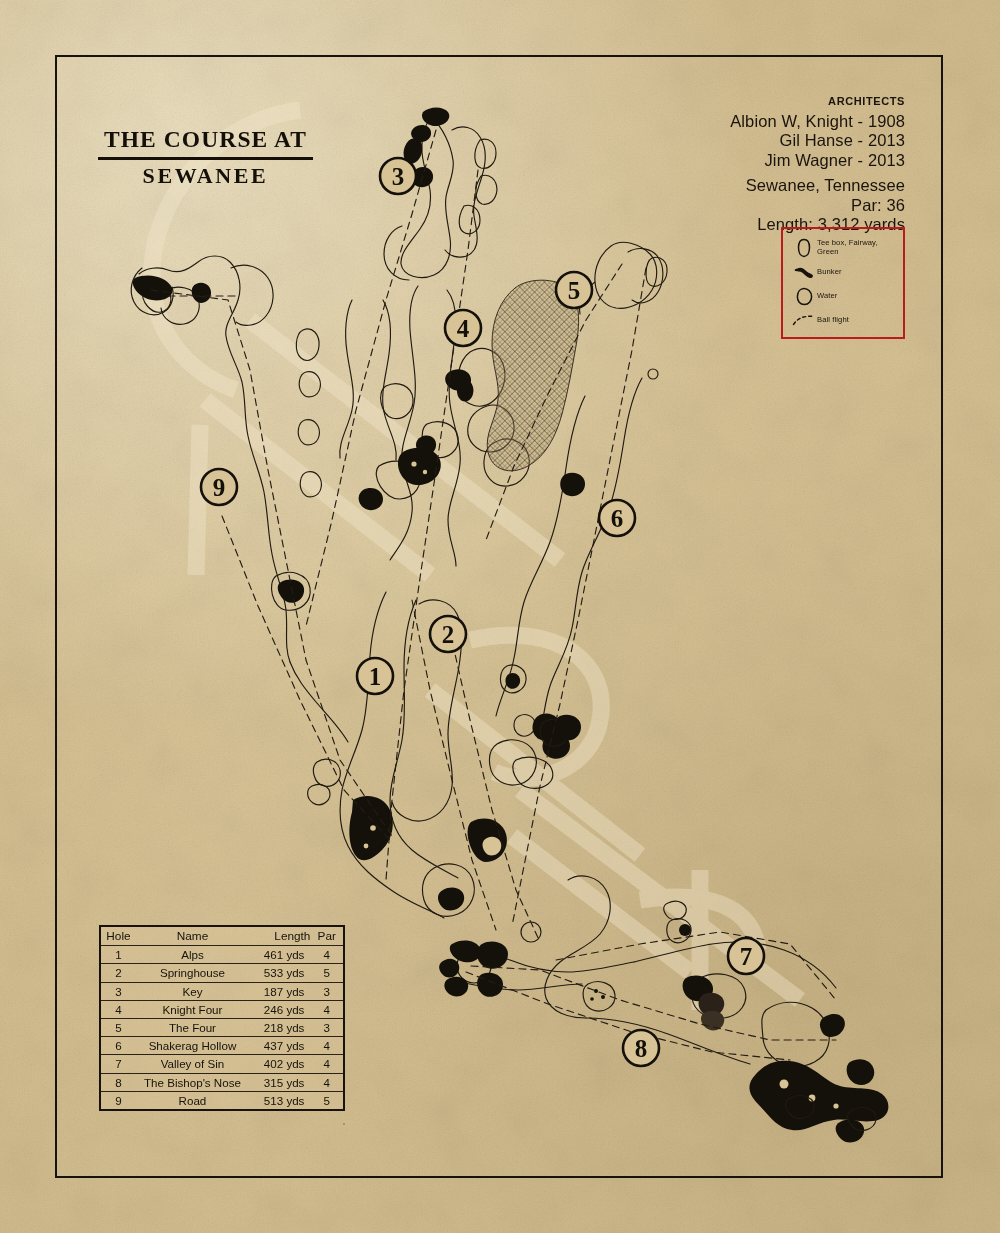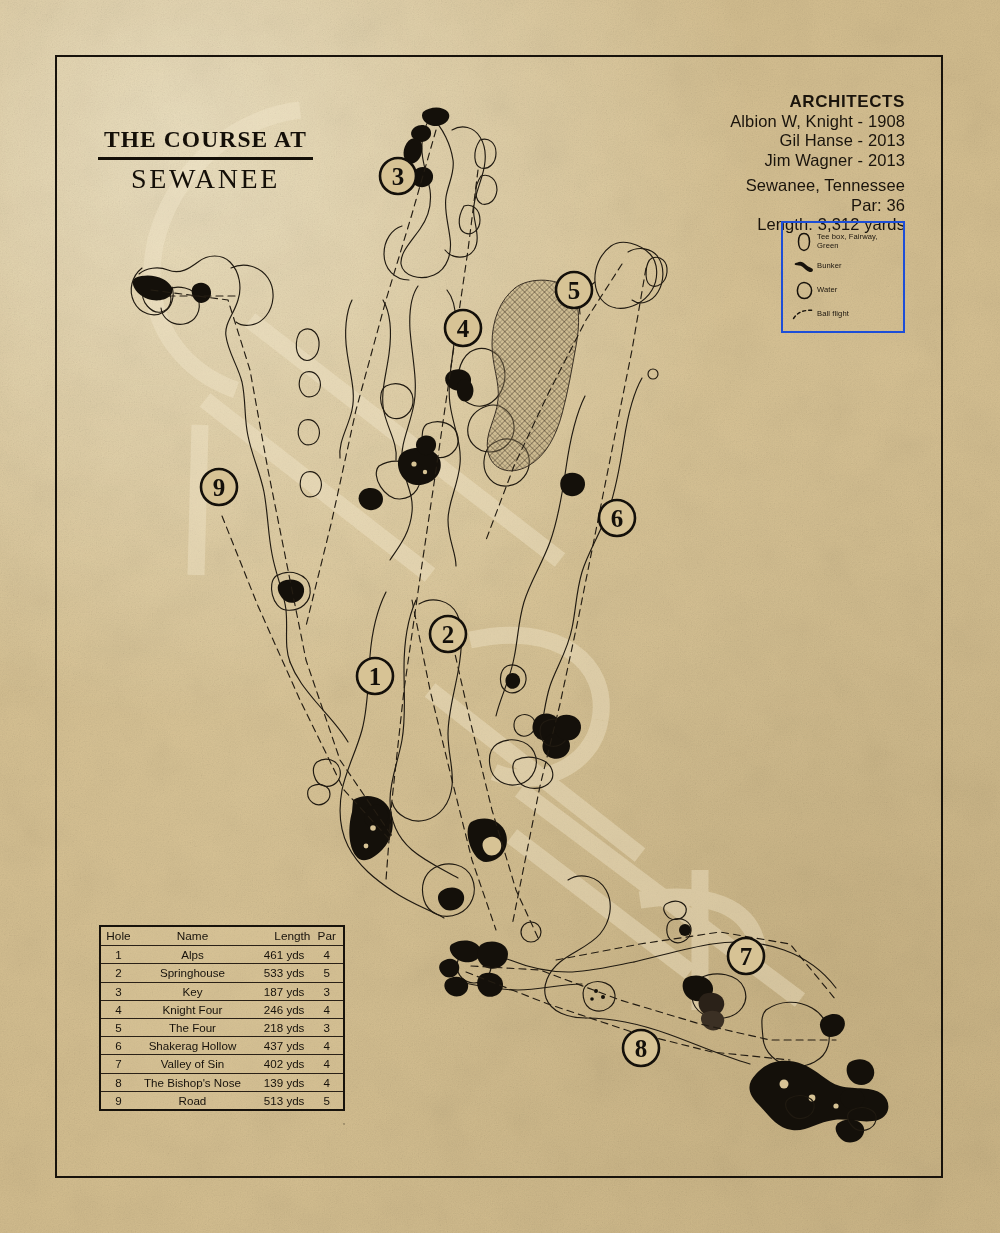--- a/index.html
+++ b/index.html
@@ -30,35 +30,35 @@
   #stage{position:absolute;inset:0;}
 
   
   #title{
     position:absolute;left:98px;top:90px;width:215px;
     font-family:"Liberation Serif", serif;
     color:#140f08;text-align:center;
   }
   #title .l1{font-size:23.5px;font-weight:700;letter-spacing:1.1px;line-height:1.15;margin-top:36px;}
   #title .rule{height:3.2px;background:#140f08;margin:4px 0 3px 0;}
-  #title .l2{font-size:28px;font-weight:400;letter-spacing:2.6px;line-height:1.15;}
+  #title .l2{font-size:22px;font-weight:700;letter-spacing:2.6px;line-height:1.15;}
 
   
   #arch{
     position:absolute;right:95px;top:92px;
     text-align:right;color:#1a140c;
     font-size:16.5px;line-height:19.5px;letter-spacing:.1px;
   }
-  #arch .hd{font-weight:700;font-size:17px;letter-spacing:.6px;}
+  #arch .hd{font-weight:700;font-size:11px;letter-spacing:.6px;}
   #arch .gap{height:6px;}
 
   
   #legend{
-    position:absolute;left:781px;top:221px;width:124px;height:112px;
-    border:2px solid #1d4ed8;box-sizing:border-box;
+    position:absolute;left:781px;top:227px;width:124px;height:112px;
+    border:2px solid #b91c1c;box-sizing:border-box;
     padding:7px 6px 0 8px;
   }
   .lg-row{display:flex;align-items:center;height:24px;}
   .lg-ic{width:26px;flex:0 0 26px;display:flex;align-items:center;justify-content:center;}
   .lg-tx{font-size:7.6px;color:#1a140c;line-height:8.6px;letter-spacing:.1px;}
 
   
   #card{
     position:absolute;left:99px;top:925px;width:246px;
     border:2px solid #17120b;box-sizing:border-box;
@@ -508,21 +508,21 @@
         </tr>
         <tr>
           <td class="c-hole">7</td>
           <td class="c-name">Valley of Sin</td>
           <td class="c-len">402 yds</td>
           <td class="c-par">4</td>
         </tr>
         <tr>
           <td class="c-hole">8</td>
           <td class="c-name">The Bishop's Nose</td>
-          <td class="c-len">139 yds</td>
+          <td class="c-len">315 yds</td>
           <td class="c-par">4</td>
         </tr>
         <tr>
           <td class="c-hole">9</td>
           <td class="c-name">Road</td>
           <td class="c-len">513 yds</td>
           <td class="c-par">5</td>
         </tr>
       </tbody>
     </table>

